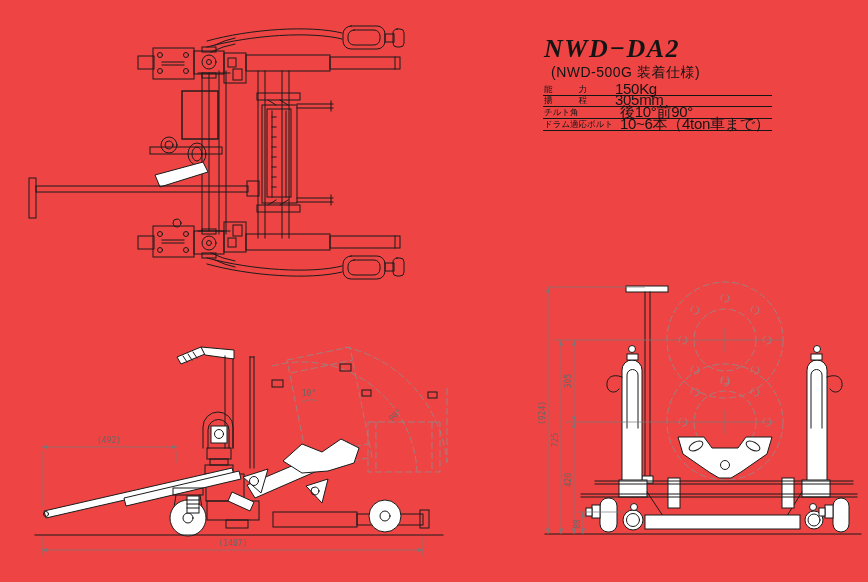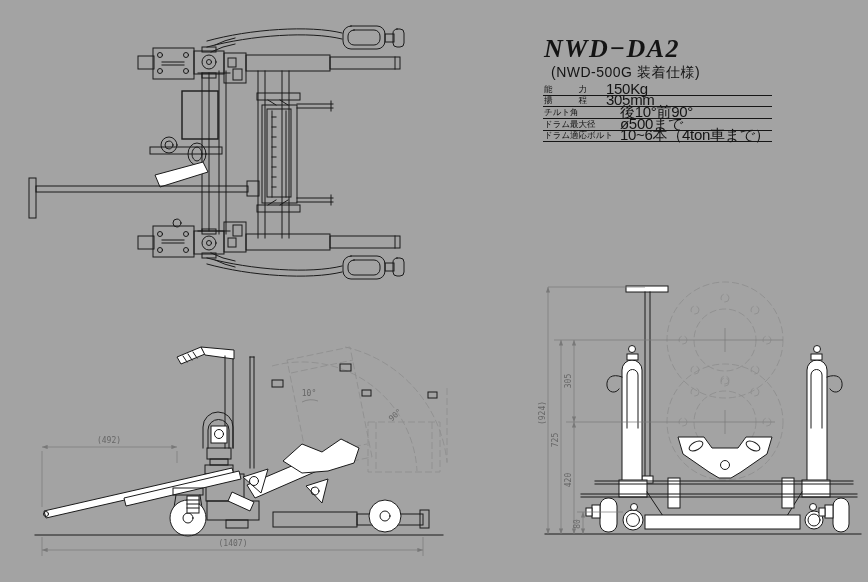--- a/index.html
+++ b/index.html
@@ -1,30 +1,30 @@
 <!DOCTYPE html>
 <html><head>
 <meta charset="utf-8">
 <style>
   html,body{margin:0;padding:0;background:#fff}
-  .sheet{position:relative;width:868px;height:582px;background:#a3a3a3;overflow:hidden;
+  .sheet{position:relative;width:868px;height:582px;background:#ef4444;overflow:hidden;
          font-family:"Liberation Sans",sans-serif;color:#111}
   .view{position:absolute}
   
   .title{position:absolute;left:544px;top:34px;font-family:"Liberation Serif",serif;
          font-style:italic;font-weight:bold;font-size:26px;letter-spacing:1.5px;
          color:#141414;white-space:nowrap}
   .subtitle{position:absolute;left:551px;top:64px;font-size:14px;letter-spacing:.5px;
             color:#141414;white-space:nowrap}
   .spec{position:absolute;left:543px;top:84px}
   .spec-row{display:flex;align-items:flex-end;min-width:124px;height:11.7px;
             border-bottom:1px solid #161616;white-space:nowrap;padding:0 3px 1px 1px;
             box-sizing:border-box}
   .spec-label{flex:0 0 auto;width:76px;font-size:8.5px;line-height:9px;color:#141414}
-  .spec-label.justify{width:43px;margin-right:19px;text-align:justify;text-align-last:justify}
+  .spec-label.justify{width:43px;margin-right:28px;text-align:justify;text-align-last:justify}
   .spec-label.small{font-size:6.3px;letter-spacing:-.2px}
   .spec-value{font-family:Liberation Sans, sans-serif;font-size:15px;line-height:10px;
               color:#141414;letter-spacing:-.3px}
   
   .ln{fill:none;stroke:#1b1b1b;stroke-width:1;stroke-linecap:square}
   .lnf{fill:#fff;stroke:#1b1b1b;stroke-width:1}
   .bx{fill:none;stroke:#1b1b1b;stroke-width:1.4}
   .dim{fill:none;stroke:#787878;stroke-width:.7}
   .ph{fill:none;stroke:#8d8d8d;stroke-width:.8;stroke-dasharray:7 3}
   text.dimt{fill:#666;font-family:"DejaVu Sans Mono",monospace;font-size:8px;
@@ -43,24 +43,20 @@
       <span class="spec-label justify">能　力</span>
       <span class="spec-value">150Kg</span>
     </div>
     <div class="spec-row">
       <span class="spec-label justify">揚　程</span>
       <span class="spec-value">305mm</span>
     </div>
     <div class="spec-row">
       <span class="spec-label">チルト角</span>
       <span class="spec-value">後10°前90°</span>
-    </div>
-    <div class="spec-row">
-      <span class="spec-label">ドラム最大径</span>
-      <span class="spec-value">ø500まで</span>
     </div>
     <div class="spec-row">
       <span class="spec-label">ドラム適応ボルト</span>
       <span class="spec-value">10~6本（4ton車まで）</span>
     </div>
   </div>
 
   <svg class="view" style="left:10px;top:5px" width="500" height="300" viewBox="0 0 500 300">
 
     <g>

